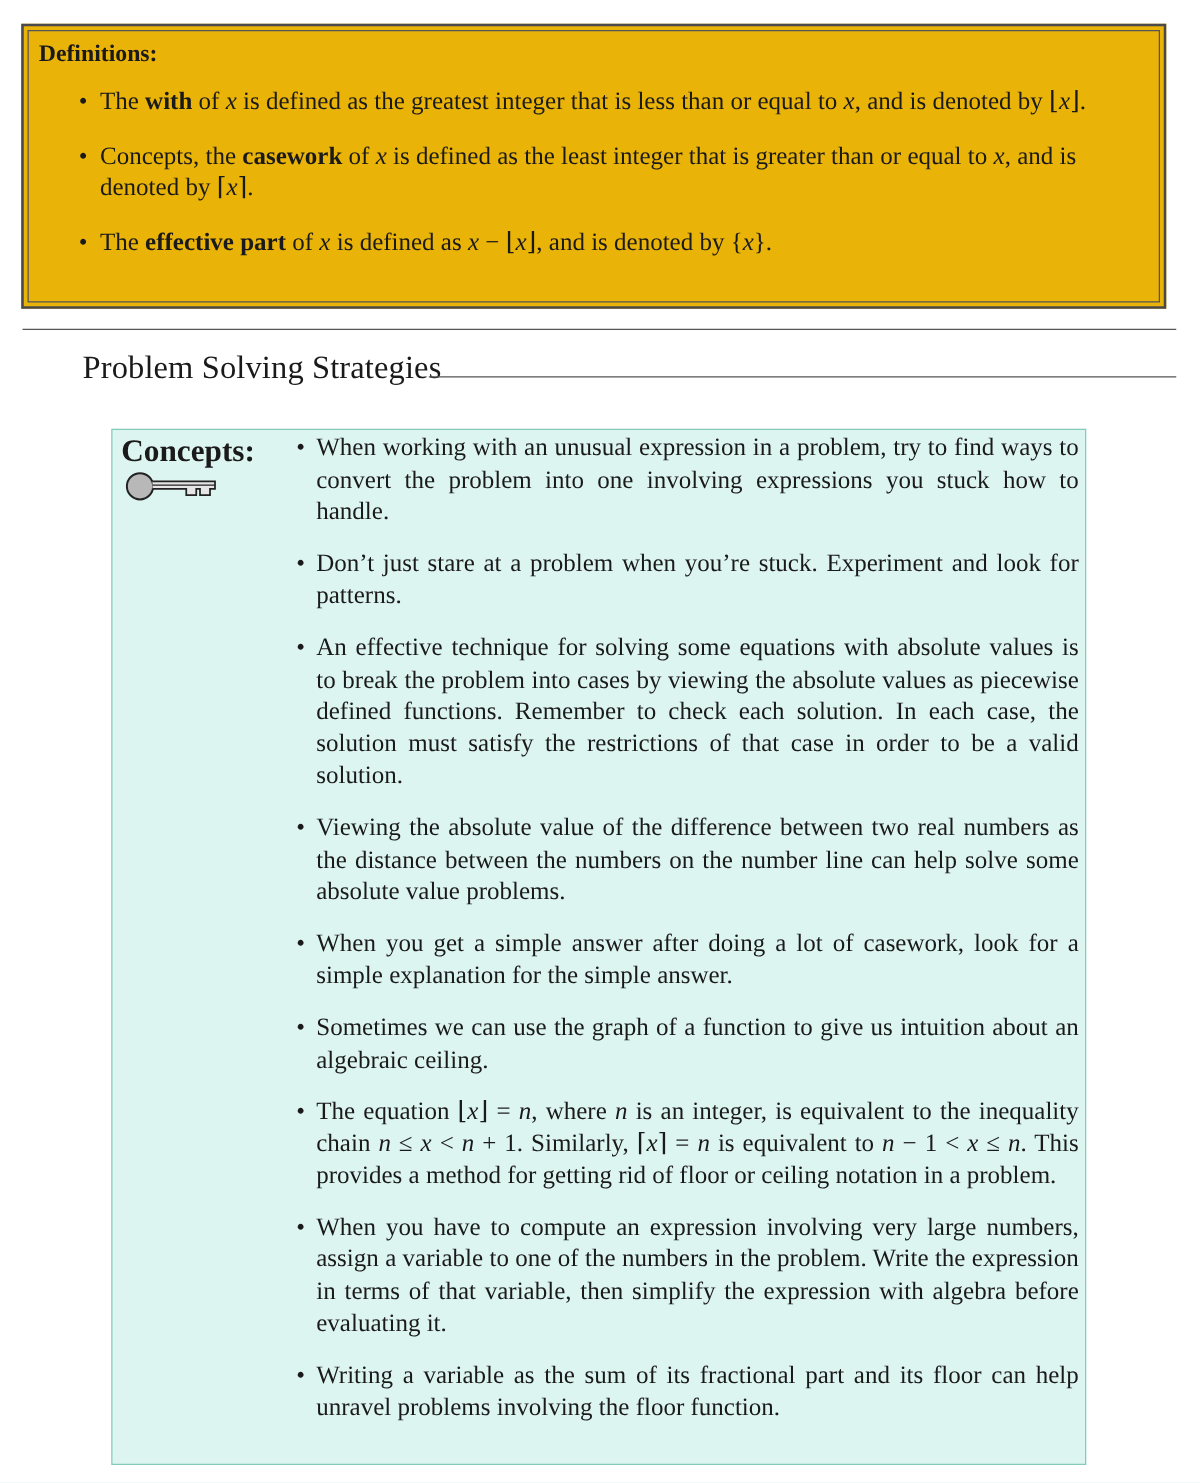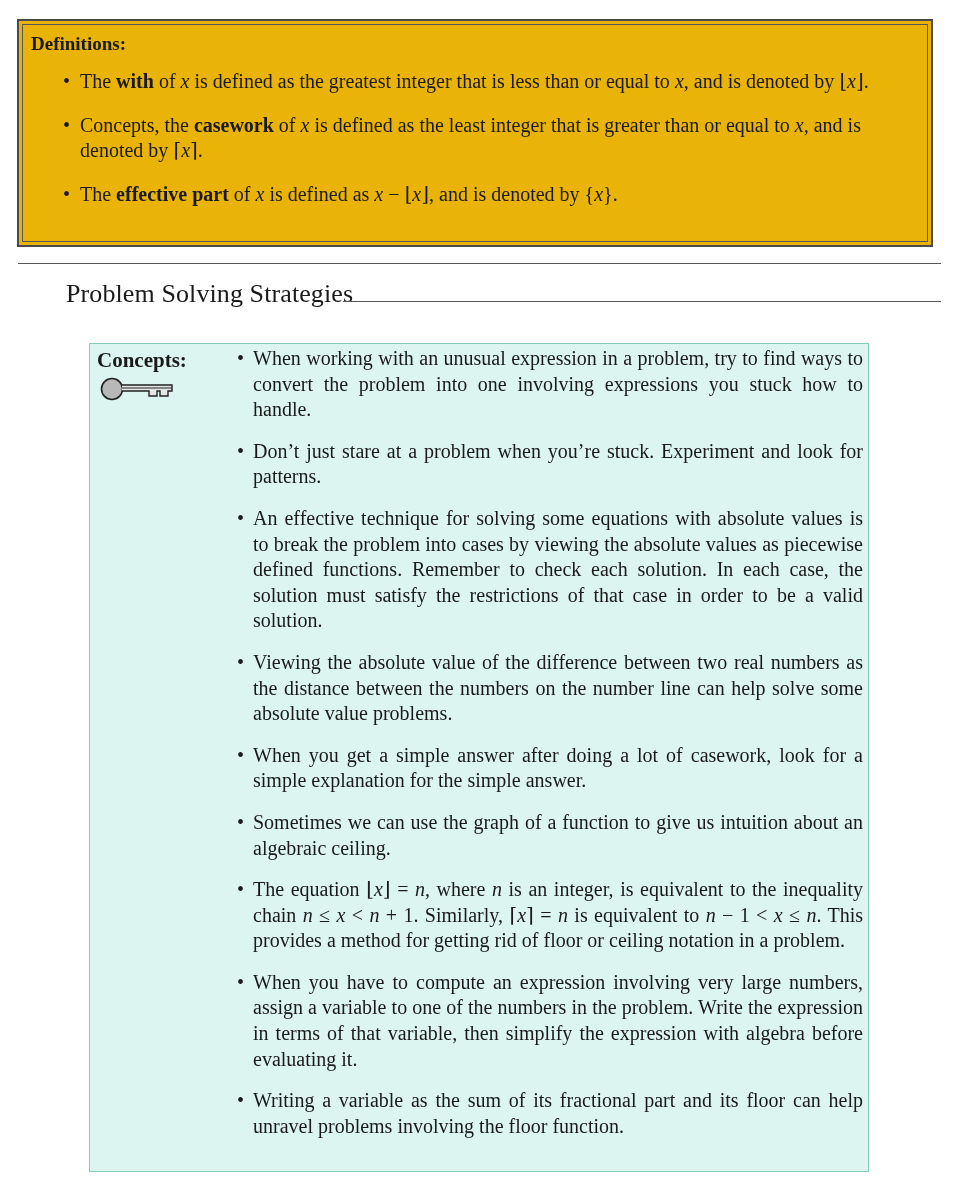--- a/index.html
+++ b/index.html
@@ -32,21 +32,21 @@
     position: absolute; left: 18px; top: 279px; font-size: 26px; letter-spacing: 0.1px; white-space: nowrap; margin-left: 48px;
   }
   .heading-line {
     position: absolute; left: 343px; top: 301px; width: 598px; height: 0; border-top: 1.5px solid #555;
   }
   .concepts-box {
     position: absolute; left: 89px; top: 343px; width: 778px; height: 827px;
     border: 1.5px solid #86cbb9; background: #ddf5f1;
   }
   .concepts-label {
-    position: absolute; left: 7px; top: 4px; font-weight: bold; font-size: 21px;
+    position: absolute; left: 7px; top: 4px; font-weight: bold; font-size: 25px;
   }
   .key-icon { position: absolute; left: 10px; top: 33px; width: 76px; height: 24px; }
   .concept-list { position: absolute; left: 147px; top: 2px; width: 626px; margin: 0; padding: 0; list-style: none; }
   .concept-item {
     position: relative; padding-left: 16px; font-size: 20px; line-height: 25.6px; margin-bottom: 16px;
     text-align: justify;
   }
   .concept-item .bullet { left: 0; }
   b { font-weight: bold; }
   i { font-style: italic; }

